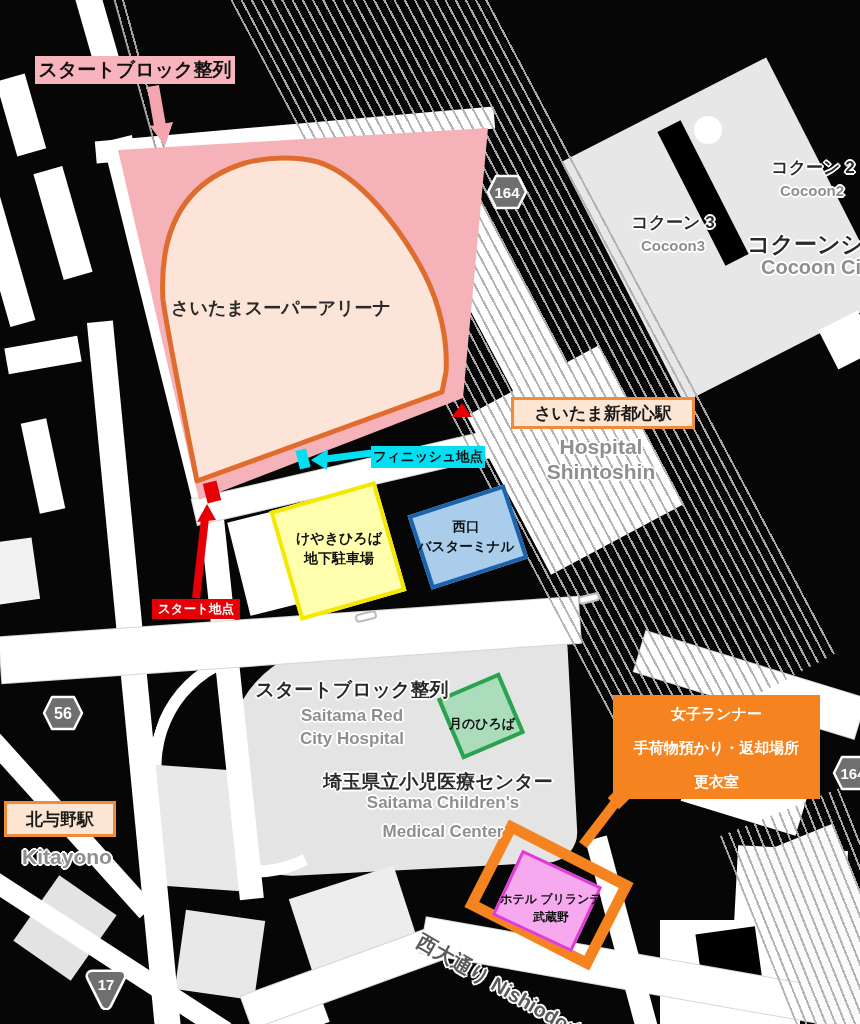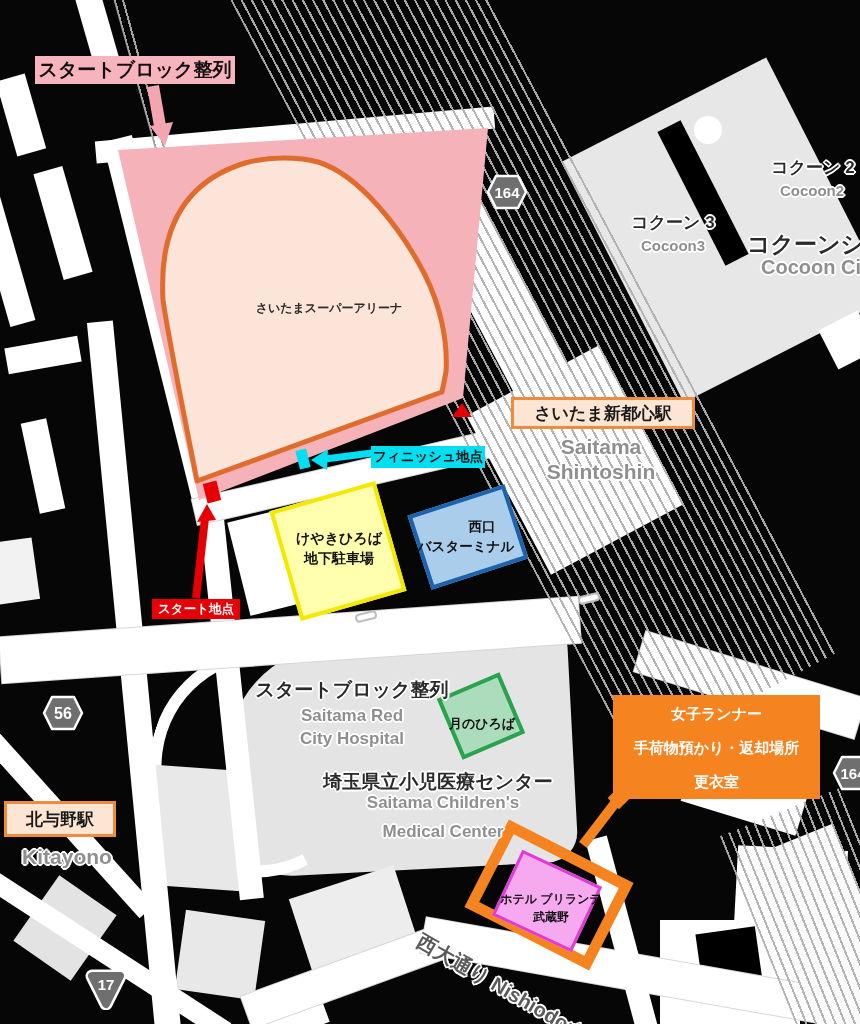--- a/index.html
+++ b/index.html
@@ -115,29 +115,29 @@
     <polygon points="165,146 150,126 173,122" style="fill:var(--pink-arrow);"></polygon>
     <line x1="622" y1="794" x2="583" y2="845" style="stroke:var(--orange);stroke-width:10;"></line>
   </svg>
 
   <div class="box-yellow" style="left:283px;top:494px;width:110px;height:114px;transform:rotate(-16deg);"></div>
   <div class="box-blue" style="left:417px;top:498px;width:102px;height:78px;transform:rotate(-18deg);"></div>
   <div class="box-green" style="left:447px;top:683px;width:68px;height:66px;transform:rotate(-23deg);"></div>
   <div class="frame-orange" style="left:479px;top:846px;width:140px;height:98px;transform:rotate(27deg);"></div>
   <div class="box-hotel" style="left:503px;top:865px;width:88px;height:72px;transform:rotate(25deg);"></div>
 
-  <div class="ctr jp-name" style="left:281px;top:308px;font-size:12px;white-space:nowrap;margin-left:48px;">さいたまスーパーアリーナ</div>
+  <div class="ctr jp-name" style="left:281px;top:308px;font-size:18px;white-space:nowrap;">さいたまスーパーアリーナ</div>
 
   <div class="label-box" style="left:511px;top:397px;width:184px;height:32px;font-size:17px;line-height:27px;">さいたま新都心駅</div>
-  <div class="ctr en-name halo" style="left:601px;top:447px;font-size:21px;">Saitama</div>
+  <div class="ctr en-name halo" style="left:601px;top:447px;font-size:21px;">Hospital</div>
   <div class="ctr en-name halo" style="left:601px;top:472px;font-size:21px;">Shintoshin</div>
 
   <div class="ctr boxtext" style="left:339px;top:539px;font-size:14px;">けやきひろば</div>
   <div class="ctr boxtext" style="left:339px;top:559px;font-size:14px;">地下駐車場</div>
-  <div class="ctr boxtext" style="left:466px;top:527px;font-size:13.5px;margin-left:16px;">西口</div>
+  <div class="ctr boxtext" style="left:466px;top:527px;font-size:13.5px;">西口</div>
   <div class="ctr boxtext" style="left:466px;top:547px;font-size:13.5px;">バスターミナル</div>
 
   <div class="ctr jp-name halo" style="left:352px;top:690px;font-size:19px;">スタートブロック整列</div>
   <div class="ctr en-name halo" style="left:352px;top:716px;font-size:17px;">Saitama Red</div>
   <div class="ctr en-name halo" style="left:352px;top:739px;font-size:17px;">City Hospital</div>
 
   <div class="ctr boxtext" style="left:482px;top:724px;font-size:13px;">月のひろば</div>
 
   <div class="ctr jp-name halo" style="left:438px;top:782px;font-size:19px;">埼玉県立小児医療センター</div>
   <div class="ctr en-name halo" style="left:443px;top:803px;font-size:17px;">Saitama Children's</div>

